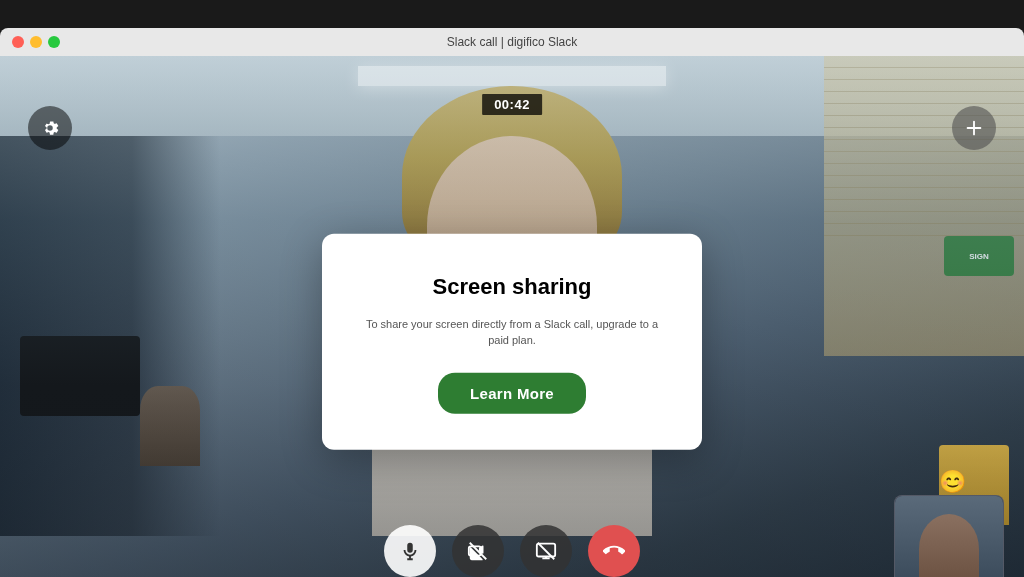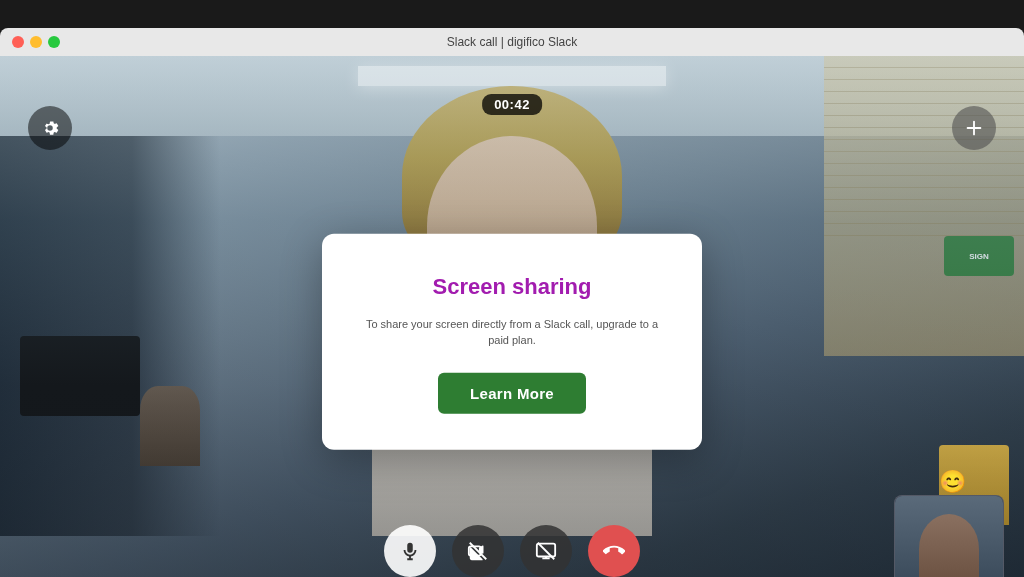--- a/index.html
+++ b/index.html
@@ -203,21 +203,21 @@
     .timer-badge {
       position: absolute;
       top: 38px;
       left: 50%;
       transform: translateX(-50%);
       background: rgba(0,0,0,0.75);
       color: white;
       font-size: 13px;
       font-weight: 600;
       padding: 3px 12px;
-      border-radius: 9px;
+      border-radius: 1px;
       letter-spacing: 0.5px;
       z-index: 50;
     }
 
     
     .btn-gear {
       position: absolute;
       top: 50px;
       left: 28px;
       width: 44px;
@@ -272,37 +272,37 @@
       border-radius: 12px;
       padding: 40px 36px 36px;
       text-align: center;
       z-index: 80;
       box-shadow: 0 10px 40px rgba(0,0,0,0.3);
     }
 
     .modal-title {
       font-size: 22px;
       font-weight: 700;
-      color: #a21caf;
+      color: #000000;
       margin-bottom: 16px;
     }
 
     .modal-description {
       font-size: 11px;
       color: #555;
       line-height: 1.5;
       margin-bottom: 24px;
     }
 
     .btn-learn-more {
       background: #2e7d32;
       color: white;
       border: none;
       padding: 12px 32px;
-      border-radius: 6px;
+      border-radius: 17px;
       font-size: 15px;
       font-weight: 600;
       cursor: pointer;
       letter-spacing: 0.3px;
     }
 
     
     .controls-bar {
       position: absolute;
       bottom: 28px;

